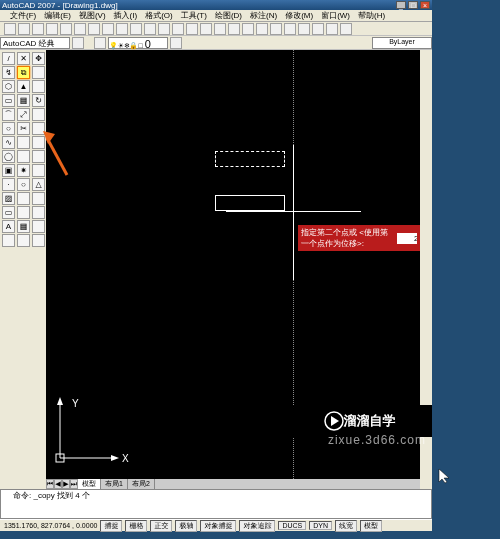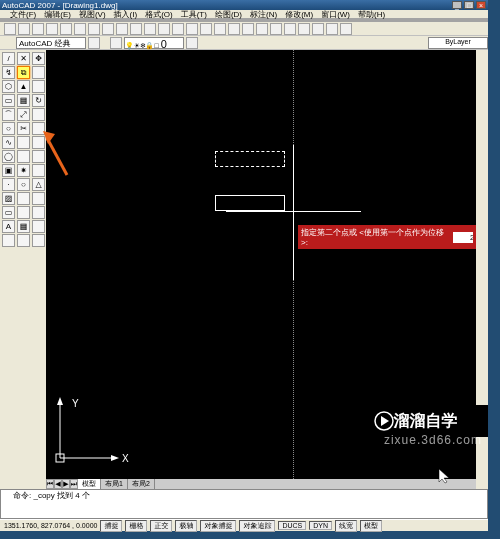--- a/index.html
+++ b/index.html
@@ -1,26 +1,26 @@
 <!DOCTYPE html>
 <html><head>
 <meta charset="utf-8">
 <style>
   * { margin: 0; padding: 0; box-sizing: border-box; }
   body { width: 500px; height: 539px; background: #224c72; font-family: "Microsoft YaHei", Arial, sans-serif; font-size: 11px; overflow: hidden; position: relative; }
-  .app-window { width: 488px; height: 489px; background: #ece9d8; position: relative; }
+  .app-window { width: 432px; height: 489px; background: #ece9d8; position: relative; }
   .titlebar { height: 10px; background: linear-gradient(#3a6ea5, #1e4b7a); color: #fff; display: flex; justify-content: space-between; align-items: center; padding: 0 2px; font-size: 8px; }
   .titlebar-buttons { display: flex; gap: 2px; }
   .titlebar-button { width: 10px; height: 8px; background: #c0c0c0; border: 1px solid #555; display: flex; align-items: center; justify-content: center; font-size: 7px; }
   .close-btn { background: #d04a2e; color: #fff; }
-  .menubar { height: 12px; background: #ece9d8; display: flex; padding-left: 6px; font-size: 8px; align-items: center; border-bottom: 4px solid #a3a3a3; }
+  .menubar { height: 12px; background: #ece9d8; display: flex; padding-left: 6px; font-size: 8px; border-bottom: 1px solid #a3a3a3; }
   .menu-item { padding: 0 4px; cursor: default; white-space: nowrap; }
   .toolbar-row1 { height: 14px; background: #ece9d8; display: flex; align-items: center; padding-left: 4px; gap: 2px; border-bottom: 1px solid #c0c0c0; }
   .mini-tool { width: 12px; height: 12px; background: #f0f0f0; border: 1px solid #a0a0a0; display: inline-block; }
-  .toolbar-row2 { height: 14px; background: #ece9d8; display: flex; align-items: center; padding-left: 16px; gap: 2px; border-bottom: 1px solid #c0c0c0; }
+  .toolbar-row2 { height: 14px; background: #ece9d8; display: flex; align-items: center; padding-left: 0; gap: 2px; border-bottom: 1px solid #c0c0c0; }
   .dropdown1 { width: 70px; height: 12px; background: #fff; border: 1px solid #888; font-size: 8px; padding-left: 2px; }
   .layer-drop { width: 60px; height: 12px; background: #fff; border: 1px solid #888; }
   .bylayer-drop { width: 60px; height: 12px; background: #fff; border: 1px solid #888; font-size: 7px; text-align: center; }
   .work-area { display: flex; height: 439px; position: relative; }
   .left-toolbox { width: 46px; background: #ece9d8; display: grid; grid-template-columns: 14px 14px 14px; gap: 1px; padding: 2px; align-content: start; }
   .tb-icon { width: 13px; height: 13px; background: #f5f5f5; border: 1px solid #999; display: flex; align-items: center; justify-content: center; font-size: 8px; }
   .highlighted-tool { background: #ffff66; border: 1px solid #ee7700; box-shadow: 0 0 2px #ff8800; }
   .canvas-area { flex: 1; background: #000; position: relative; }
   .right-toolbox { width: 12px; background: #ece9d8; }
   .annotation-arrow { position: absolute; top: 80px; left: 42px; }
@@ -32,21 +32,21 @@
   .tooltip-box { position: absolute; background: #b91c1c; color: #fff; font-size: 8px; padding: 2px 3px; display: flex; align-items: center; }
   .tooltip-input { width: 20px; height: 11px; background: #fff; color: #000; border: none; font-size: 8px; margin-left: 3px; text-align: left; padding-left: 17px; }
   .ucs-icon { position: absolute; }
   .tabbar-bottom { position: absolute; bottom: 0; left: 0; height: 10px; background: #ccc; display: flex; font-size: 7px; width: 100%; }
   .tab { padding: 0 4px; border-right: 1px solid #888; display: flex; align-items: center; }
   .nav-btn { width: 8px; height: 10px; background: #ddd; border: 1px solid #999; display: flex; align-items: center; justify-content: center; }
   .command-area { height: 30px; background: #fff; font-size: 8px; padding: 1px 12px; border: 1px solid #888; }
   .command-line { white-space: pre; line-height: 9px; }
   .statusbar { height: 12px; background: #ece9d8; display: flex; align-items: center; font-size: 7px; padding-left: 4px; gap: 3px; border-top: 1px solid #fff; }
   .status-cell { padding: 0 3px; border: 1px inset #aaa; background: #eee; }
-  .watermark { position: absolute; right: 0; bottom: 52px; width: 145px; height: 32px; background: #000; color: #fff; display: flex; align-items: center; justify-content: center; font-size: 16px; font-weight: bold; gap: 0; }
+  .watermark { position: absolute; right: 0; bottom: 52px; width: 145px; height: 32px; background: #000; color: #fff; display: flex; align-items: center; justify-content: center; font-size: 13px; font-weight: bold; gap: 0; }
   .watermark-url { position: absolute; right: 6px; bottom: 42px; color: rgba(255,255,255,.6); font-size: 12px; letter-spacing: 1px; }
   .status-cursor { position: absolute; bottom: 3px; left: 438px; }
 </style>
 </head>
 <body>
 
 <div class="app-window">
 
   <div class="titlebar">
     <span>AutoCAD 2007 - [Drawing1.dwg]</span>

